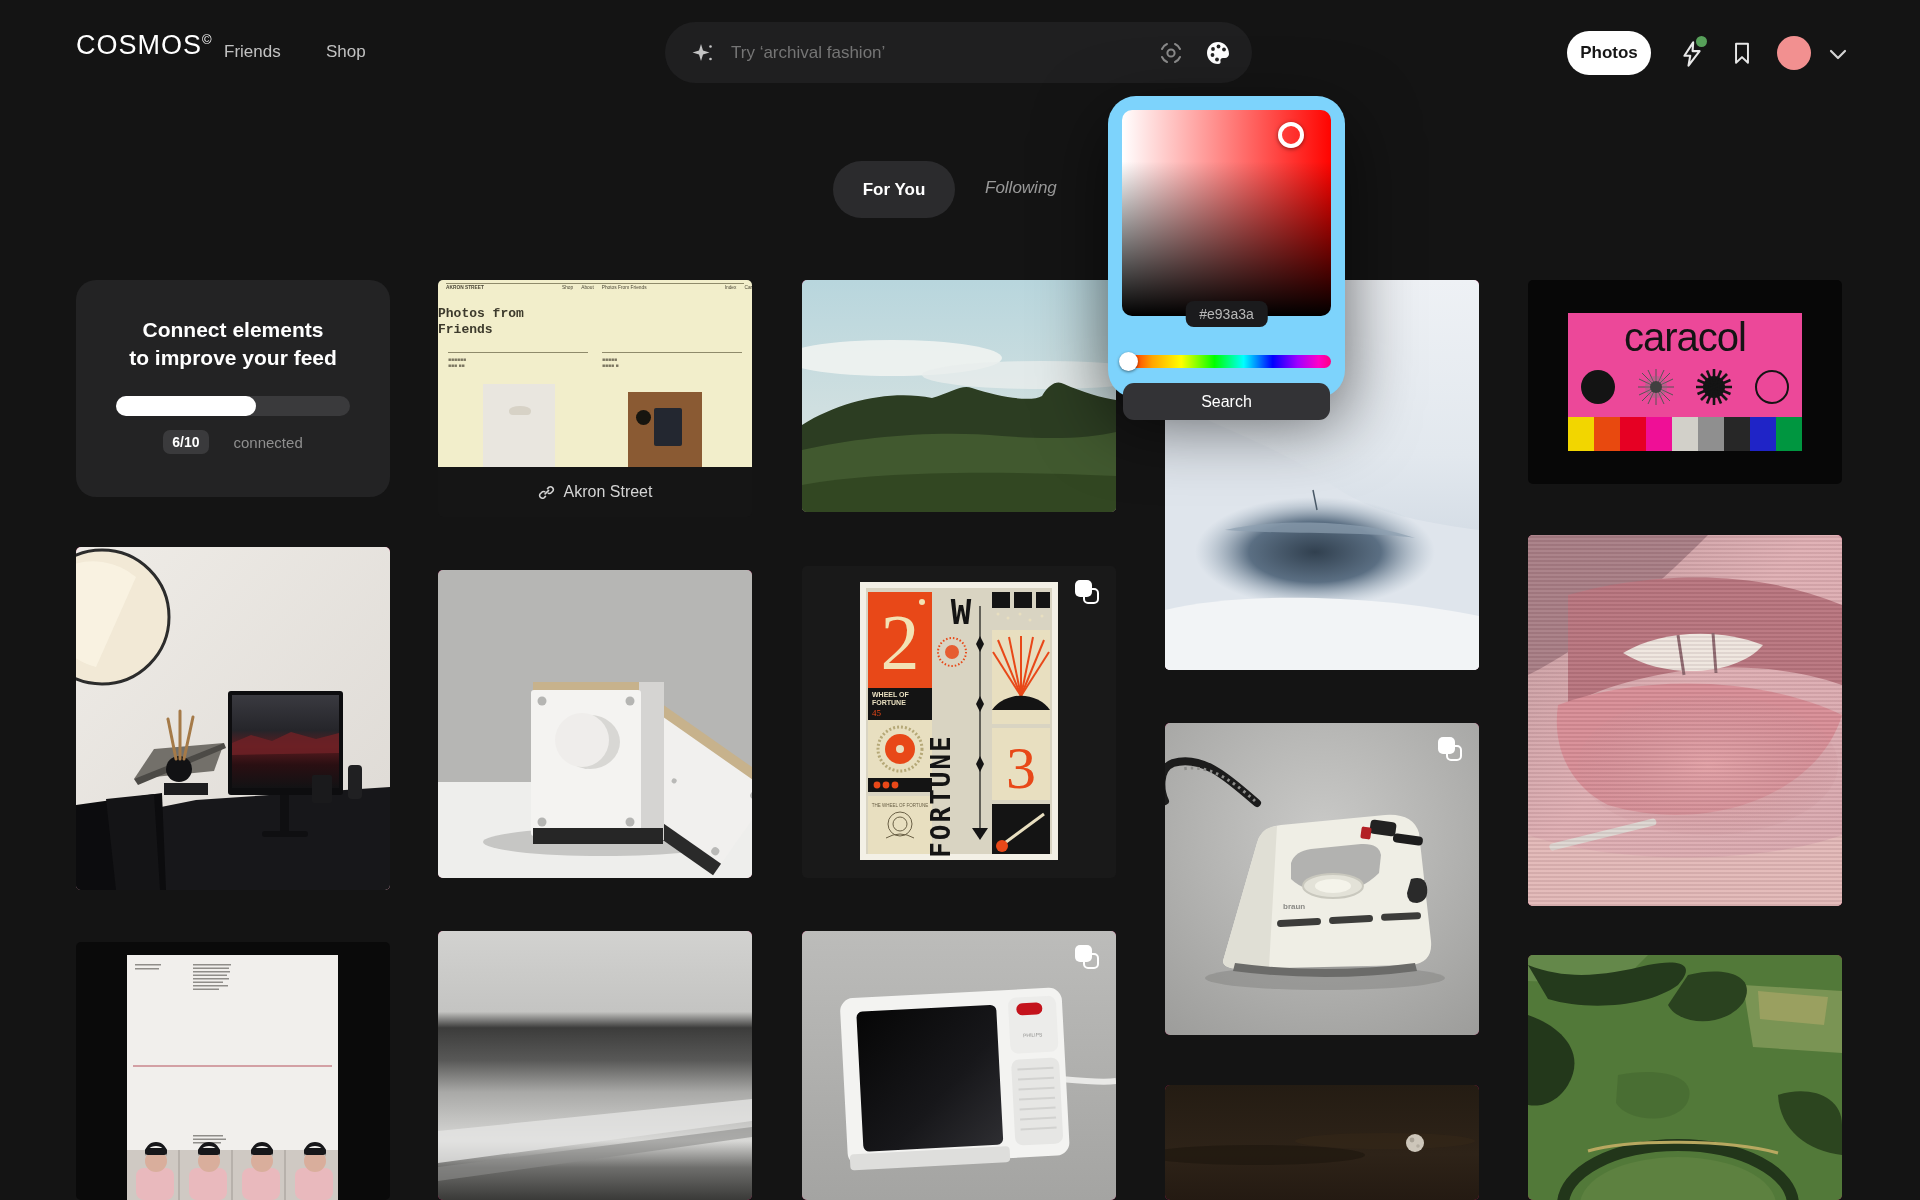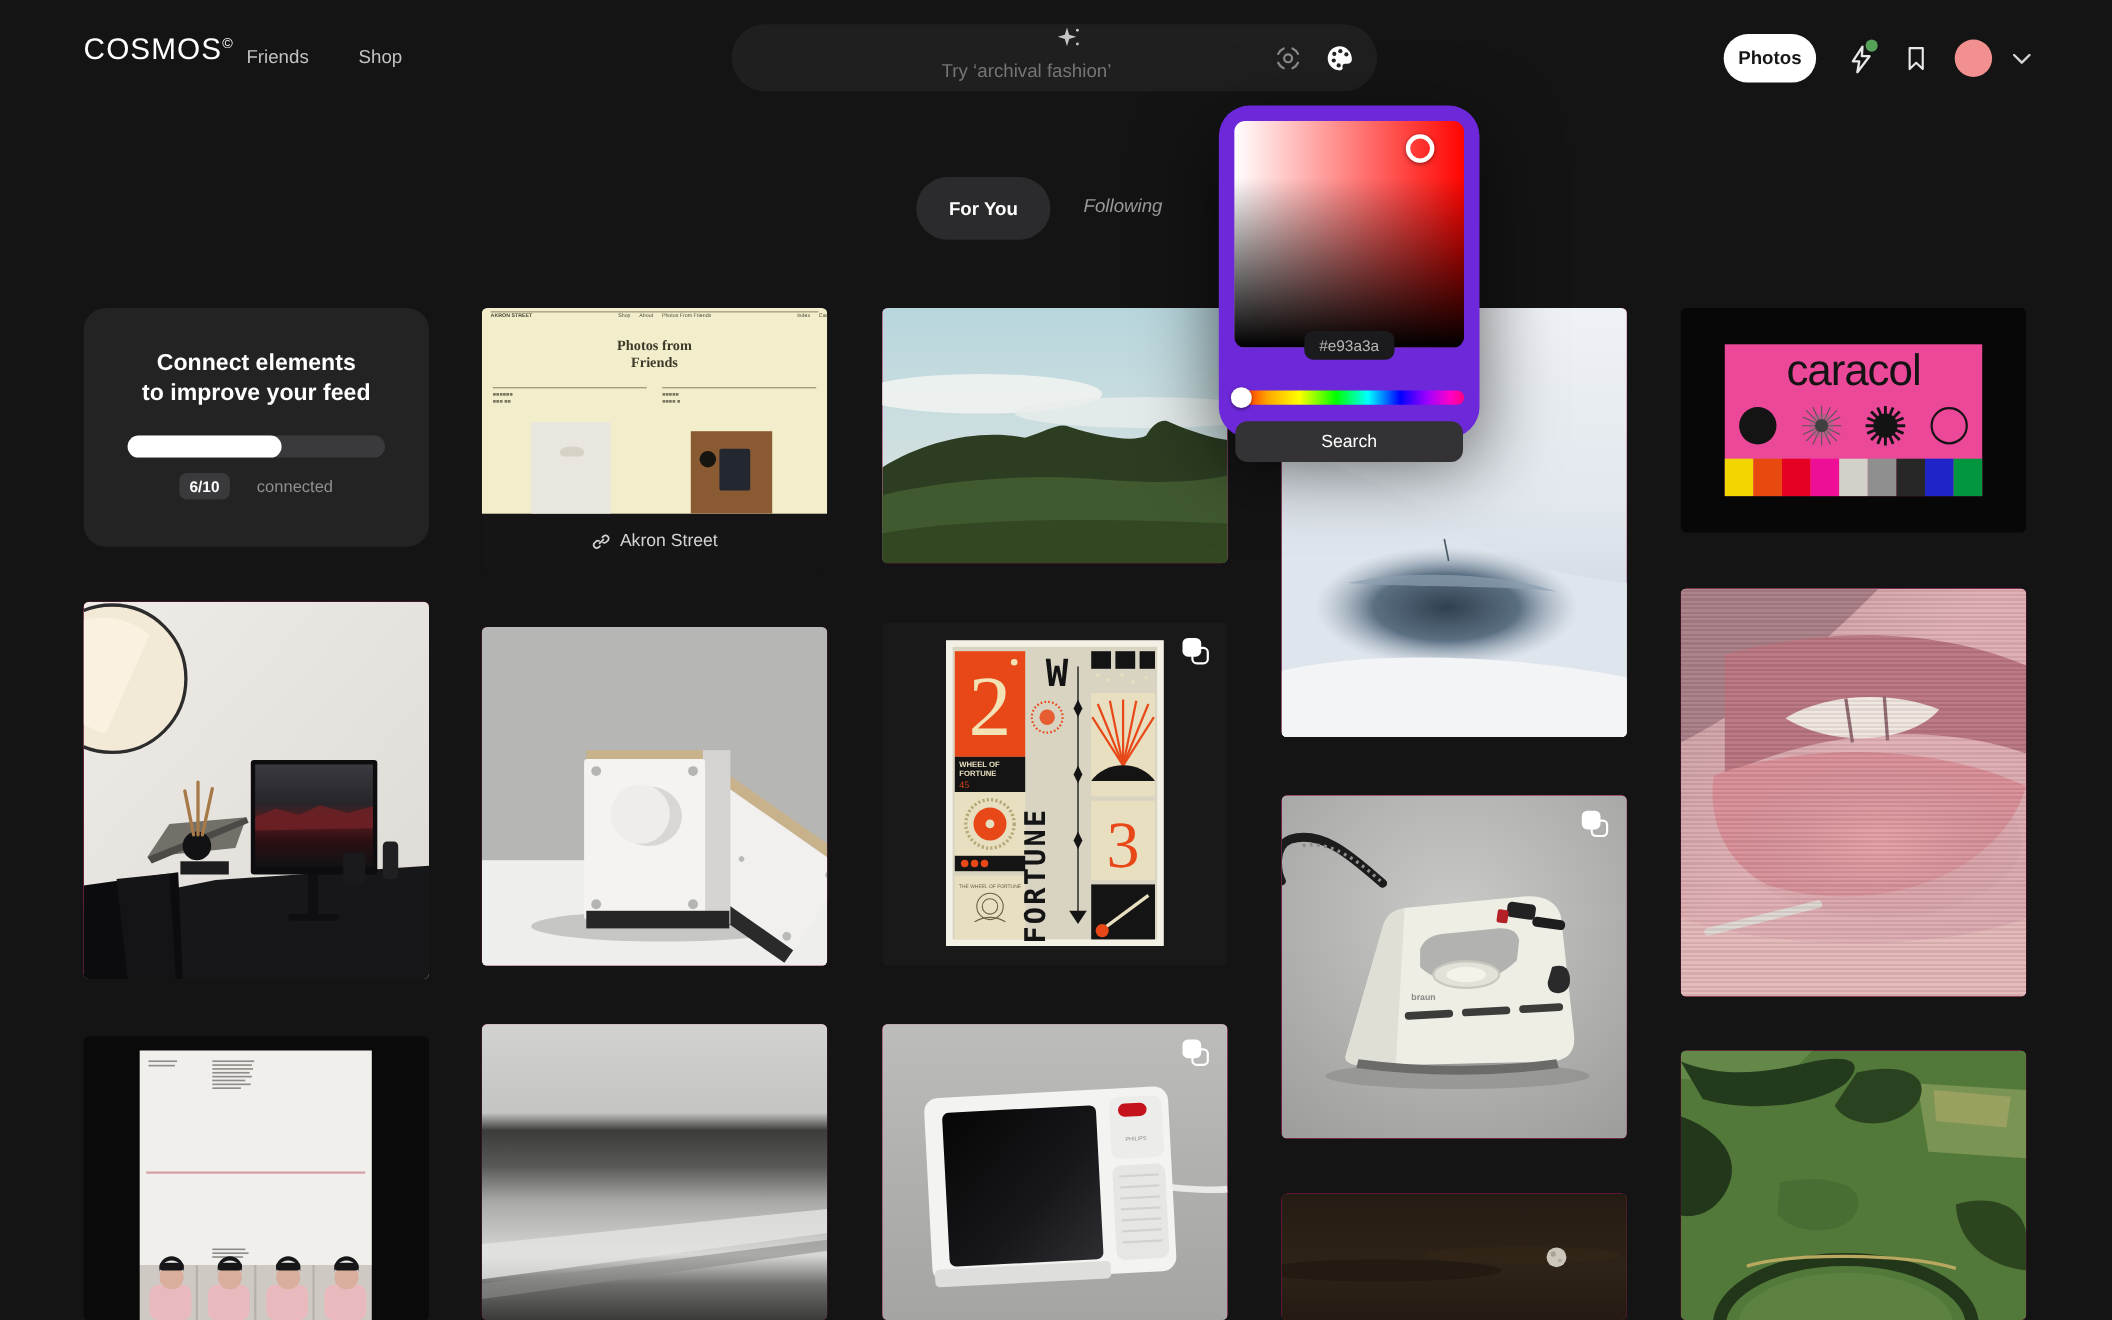--- a/index.html
+++ b/index.html
@@ -5,21 +5,21 @@
   * { margin:0; padding:0; box-sizing:border-box; }
   html,body { width:1920px; height:1200px; overflow:hidden; }
   body { background:#141414; font-family:"Liberation Sans", sans-serif; color:#e8e8e8; position:relative; }
 
   
   .logo { position:absolute; left:76px; top:30px; font-size:27px; font-weight:500; letter-spacing:1px; color:#fff; }
   .logo sup { font-size:13px; font-weight:400; vertical-align:super; }
   .nav-link { position:absolute; top:42px; font-size:17px; font-weight:500; color:#c2c2c2; cursor:pointer; }
   .nav-discover { left:224px; } .nav-shop { left:326px; }
 
-  .searchbar { position:absolute; left:665px; top:22px; width:587px; height:61px; background:#1f1f20; border-radius:31px; display:flex; align-items:center;flex-direction:column; }
+  .searchbar { position:absolute; left:665px; top:22px; width:587px; height:61px; background:#1f1f20; border-radius:31px; display:flex; align-items:center; }
   .searchbar .sparkle { margin-left:26px; }
   .search-placeholder { margin-left:16px; font-size:17px; color:#9a9a9a; flex:1; background:transparent; border:none; outline:none; font-family:inherit; }
   .search-icons { position:absolute; right:20px; top:0; height:61px; display:flex; align-items:center; gap:20px; }
 
   .create-btn { position:absolute; left:1567px; top:31px; width:84px; height:44px; background:#fff; color:#161616; border:none; border-radius:22px; font-size:17px; font-weight:600; font-family:inherit; cursor:pointer; }
   .hdr-icon { position:absolute; top:40px; cursor:pointer; }
   .lightning-wrap { left:1678px; }
   .green-dot { position:absolute; left:18px; top:-4px; width:11px; height:11px; border-radius:50%; background:#57a05a; }
   .bookmark-wrap { left:1729px; }
   .avatar { position:absolute; left:1777px; top:36px; width:34px; height:34px; border-radius:50%; background:#f29090; cursor:pointer; }
@@ -45,40 +45,40 @@
   .connect-meta { position:absolute; left:0; top:150px; width:100%; display:flex; justify-content:center; align-items:center; gap:25px; }
   .count-pill { background:#3a3a3c; color:#fff; font-size:14px; font-weight:600; padding:4px 9px; border-radius:7px; }
   .connected-label { color:#8f8f8f; font-size:15px; }
 
   
   .akron-card { left:438px; top:280px; height:237px; background:#151515; }
   .akron-site { position:relative; height:187px; background:#f2eecb; color:#4a4636; overflow:hidden; }
   .akron-topbar { position:absolute; left:8px; right:8px; top:5px; display:flex; justify-content:space-between; font-size:6px; transform:scale(.8); transform-origin:left top; width:124%; }
   .akron-brand { font-weight:700; }
   .akron-nav { display:flex; gap:10px; }
-  .akron-heading { position:absolute; left:0; right:0; top:26px; text-align:center; font-family:Liberation Serif, serif; font-size:13px; font-weight:700; line-height:16px; color:#3d3a2c; white-space:pre-line; }
+  .akron-heading { position:absolute; left:0; right:0; top:26px; text-align:left; font-family:Liberation Mono, monospace; font-size:13px; font-weight:700; line-height:16px; color:#3d3a2c; white-space:pre-line; }
   .akron-col-rule { position:absolute; top:72px; height:1px; background:#8f8a6b; }
   .akron-cap { position:absolute; top:76px; font-size:5px; color:#7a7560; line-height:6px; }
   .akron-img-left { position:absolute; left:45px; top:104px; width:72px; height:83px; background:#e9e6df; }
   .akron-lamp-shade { position:absolute; left:26px; top:22px; width:22px; height:9px; background:#d7d2c6; border-radius:50% 50% 4px 4px; box-shadow:0 -8px 0 -6px #b5b0a2; }
   .akron-img-right { position:absolute; left:190px; top:112px; width:74px; height:75px; background:#8a5a33; }
   .akron-notebook { position:absolute; left:26px; top:16px; width:28px; height:38px; background:#232730; border-radius:2px; }
   .akron-lens { position:absolute; left:8px; top:18px; width:15px; height:15px; background:#17150f; border-radius:50%; }
   .akron-caption { height:50px; display:flex; align-items:center; justify-content:center; gap:9px; color:#d4d4d4; font-size:16px; }
 
   
   .caracol-card { left:1528px; top:280px; height:204px; background:#070707; display:flex; align-items:center; justify-content:center; }
   .caracol-panel { position:relative; width:234px; height:138px; background:#ec4899; }
   .caracol-word { position:absolute; left:0; right:0; top:2px; text-align:center; font-size:40px; font-weight:500; letter-spacing:-1px; color:#141414; }
   .caracol-circles { position:absolute; left:10px; right:10px; top:52px; height:44px; display:flex; justify-content:space-between; align-items:center; }
   .caracol-bars { position:absolute; left:0; right:0; bottom:0; height:34px; display:flex; }
   .caracol-bars div { flex:1; }
 
   
-  .picker { position:absolute; left:1108px; top:96px; width:237px; height:302px; background:#6d28d9; border-radius:28px; box-shadow:0 24px 70px rgba(0,0,0,.6); z-index:50; }
+  .picker { position:absolute; left:1108px; top:96px; width:237px; height:302px; background:#7dd3fc; border-radius:28px; box-shadow:0 24px 70px rgba(0,0,0,.6); z-index:50; }
   .picker-grad { position:absolute; left:14px; top:14px; width:209px; height:206px; border-radius:10px; background:linear-gradient(to top, #000, rgba(0,0,0,0) 75%), linear-gradient(to right, #fff, #ff0400); }
   .picker-ring { position:absolute; left:156px; top:12px; width:26px; height:26px; border:4px solid #fff; border-radius:50%; box-shadow:0 1px 4px rgba(0,0,0,.5); cursor:pointer; }
   .picker-hex { position:absolute; left:50%; transform:translateX(-50%); top:205px; background:#1b1b1d; color:#b8b8b8; font-size:14px; padding:5px 14px; border-radius:8px; }
   .hue-track { position:absolute; left:15px; top:259px; width:208px; height:13px; border-radius:7px; background:linear-gradient(to right,#ff0000,#ffa500 14%,#ffff00 28%,#00ff00 44%,#00ffff 58%,#0000ff 72%,#a000ff 84%,#ff00c8 94%,#ff0080); cursor:pointer; }
   .hue-thumb { position:absolute; left:-4px; top:-3px; width:19px; height:19px; background:#fff; border-radius:50%; box-shadow:0 1px 3px rgba(0,0,0,.5); }
   .picker-search { position:absolute; left:15px; top:287px; width:207px; height:37px; background:#333336; border:none; border-radius:11px; color:#fff; font-size:16px; font-weight:500; font-family:inherit; cursor:pointer; }
 
   
   .scanlines { position:absolute; inset:0; background:repeating-linear-gradient(0deg, rgba(40,10,20,.08) 0 2px, rgba(255,255,255,.04) 2px 4px); }
 </style>

